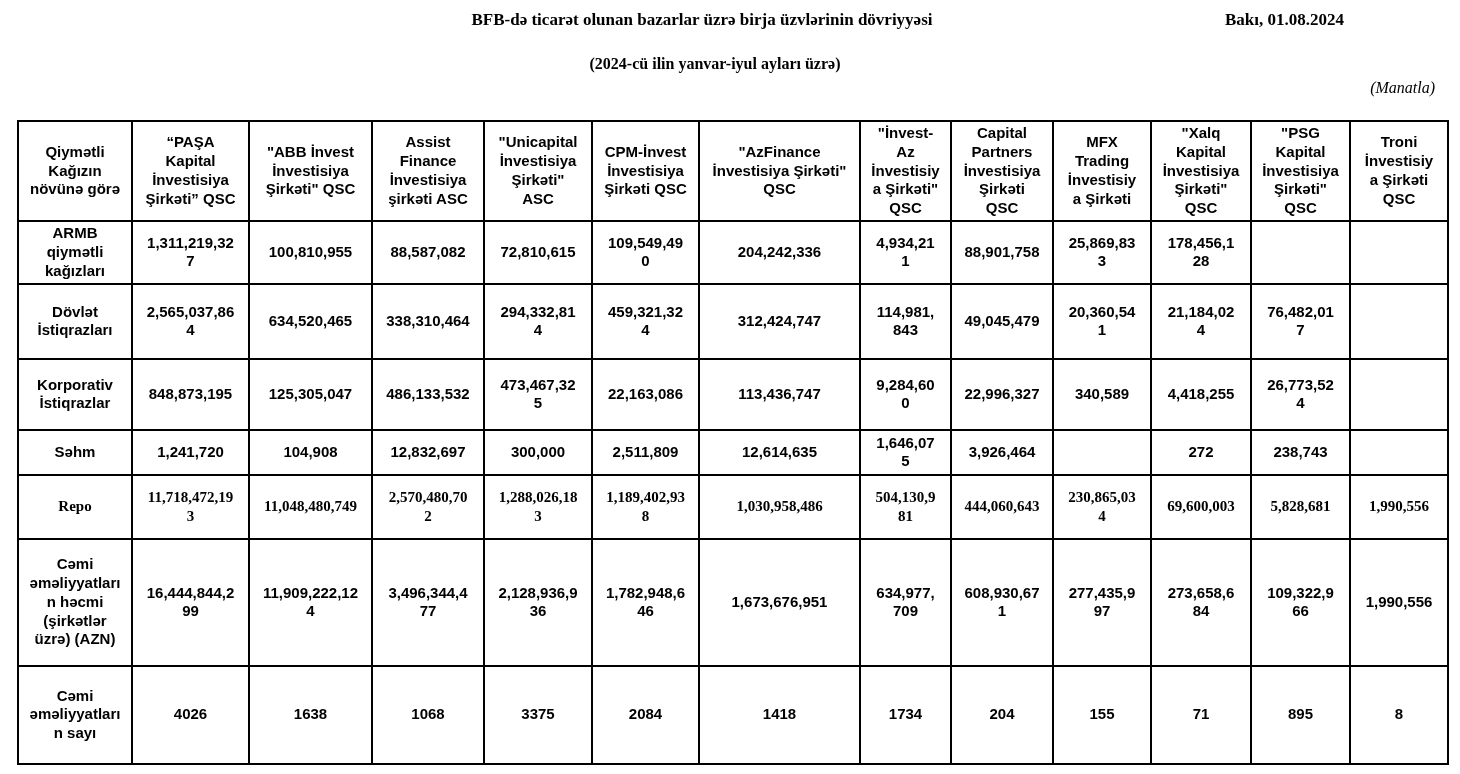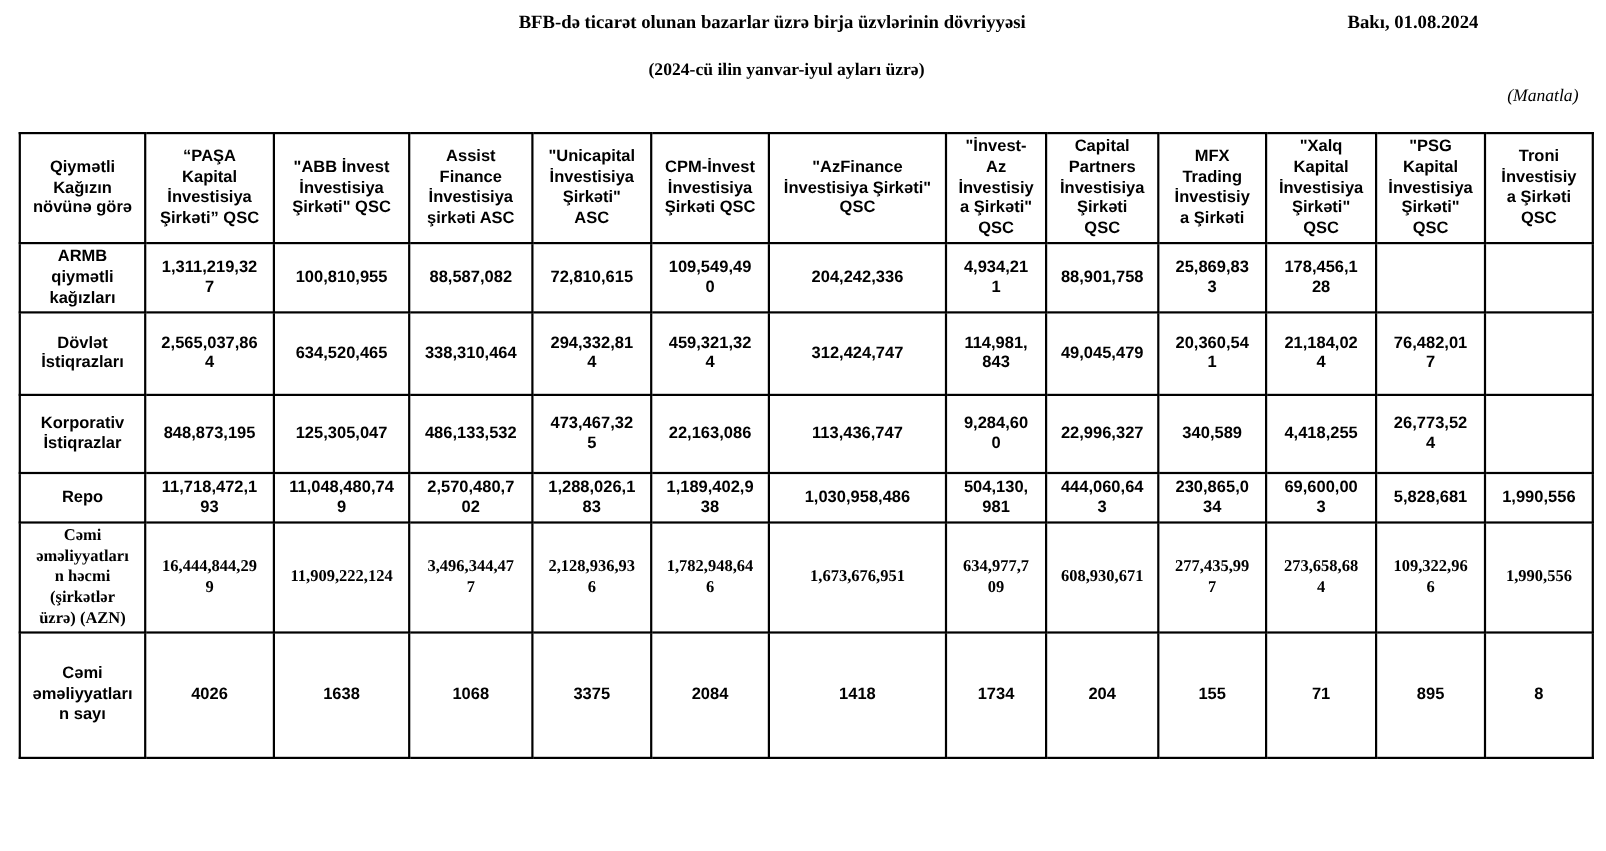--- a/index.html
+++ b/index.html
@@ -51,21 +51,21 @@
   table.turnover td {
     padding: 2px 12px;
     word-break: break-all;
   }
   thead tr { height: 95px; }
   tbody tr:nth-child(1) { height: 63px; }
   tbody tr:nth-child(2) { height: 75px; }
   tbody tr:nth-child(3) { height: 71px; }
   tbody tr:nth-child(4) { height: 45px; }
   tbody tr:nth-child(5) { height: 64px; font-family: Liberation Serif, serif; }
-  tbody tr:nth-child(6) { height: 114px; padding-left: 41px; }
+  tbody tr:nth-child(6) { height: 127px; padding-left: 41px; }
   tbody tr:nth-child(7) { height: 98px; }
 </style>
 </head>
 <body>
 
 <div class="page">
   <div class="doc-title">BFB-də ticarət olunan bazarlar üzrə birja üzvlərinin dövriyyəsi</div>
   <div class="doc-date">Bakı, 01.08.2024</div>
   <div class="doc-subtitle">(2024-cü ilin yanvar-iyul ayları üzrə)</div>
   <div class="doc-unit">(Manatla)</div>
@@ -143,20 +143,35 @@
         <td>22,163,086</td>
         <td>113,436,747</td>
         <td>9,284,600</td>
         <td>22,996,327</td>
         <td>340,589</td>
         <td>4,418,255</td>
         <td>26,773,524</td>
         <td></td>
       </tr>
       <tr>
+        <th>Səhm</th>
+        <td>1,241,720</td>
+        <td>104,908</td>
+        <td>12,832,697</td>
+        <td>300,000</td>
+        <td>2,511,809</td>
+        <td>12,614,635</td>
+        <td>1,646,075</td>
+        <td>3,926,464</td>
+        <td></td>
+        <td>272</td>
+        <td>238,743</td>
+        <td></td>
+      </tr>
+      <tr>
         <th>Repo</th>
         <td>11,718,472,193</td>
         <td>11,048,480,749</td>
         <td>2,570,480,702</td>
         <td>1,288,026,183</td>
         <td>1,189,402,938</td>
         <td>1,030,958,486</td>
         <td>504,130,981</td>
         <td>444,060,643</td>
         <td>230,865,034</td>

